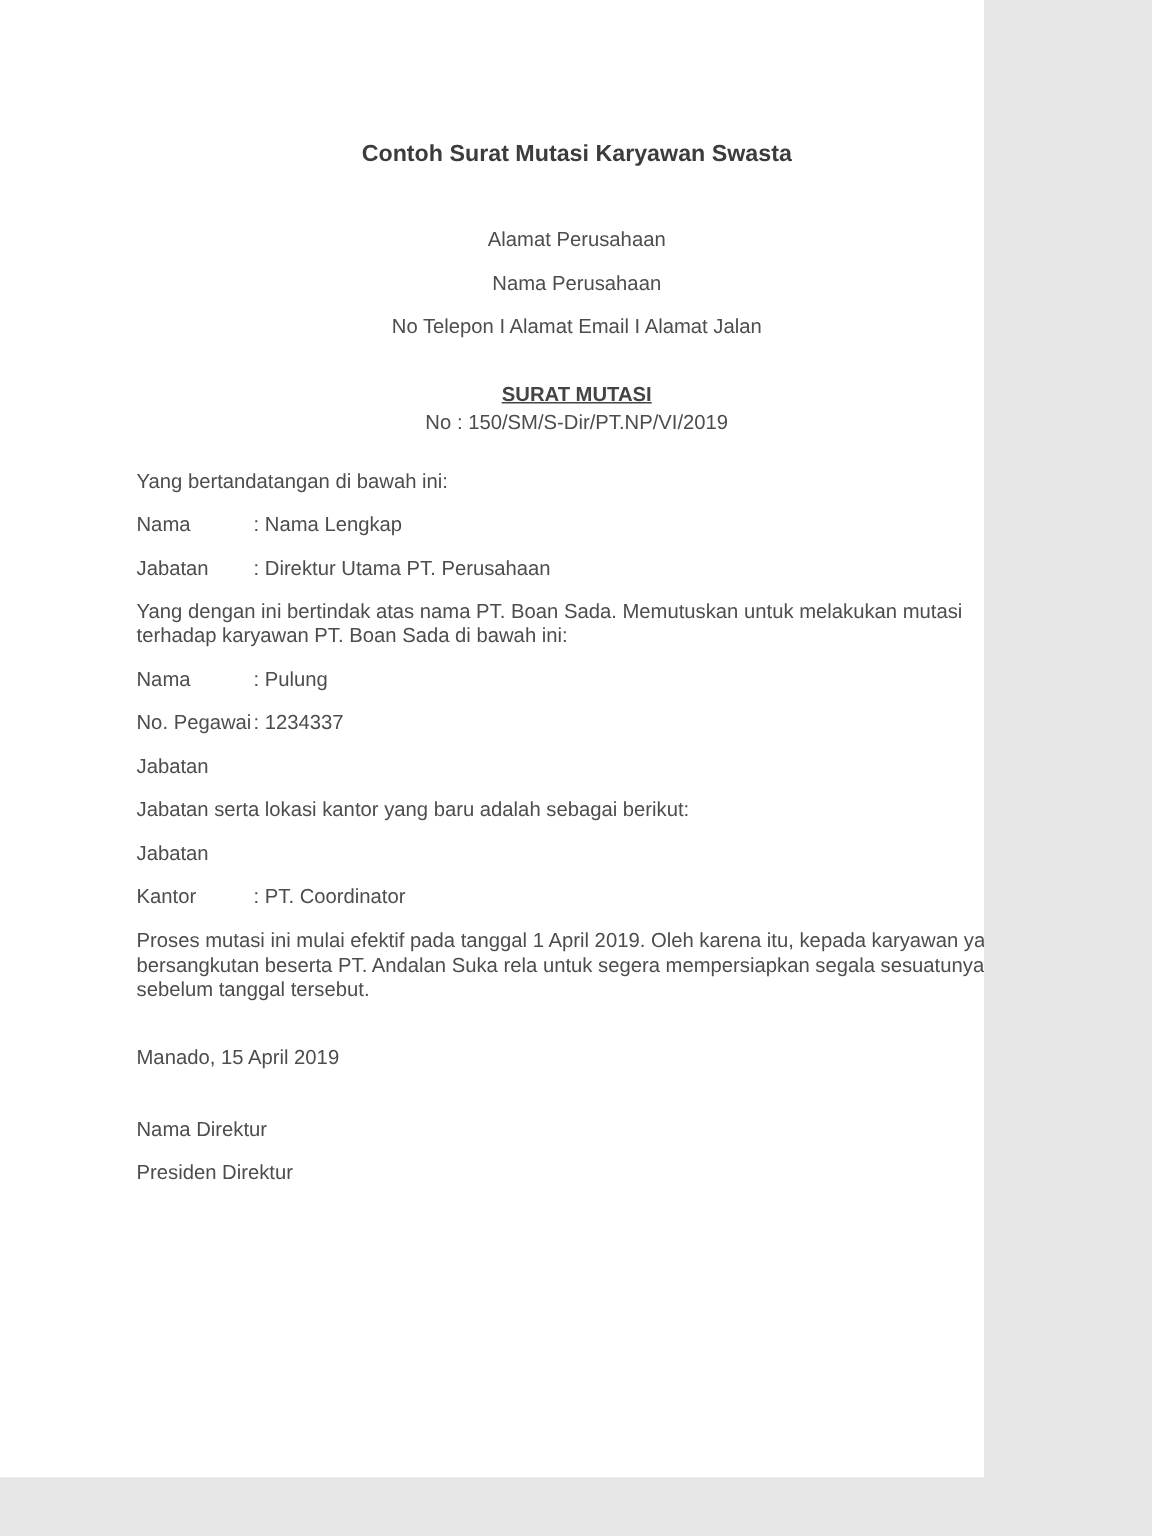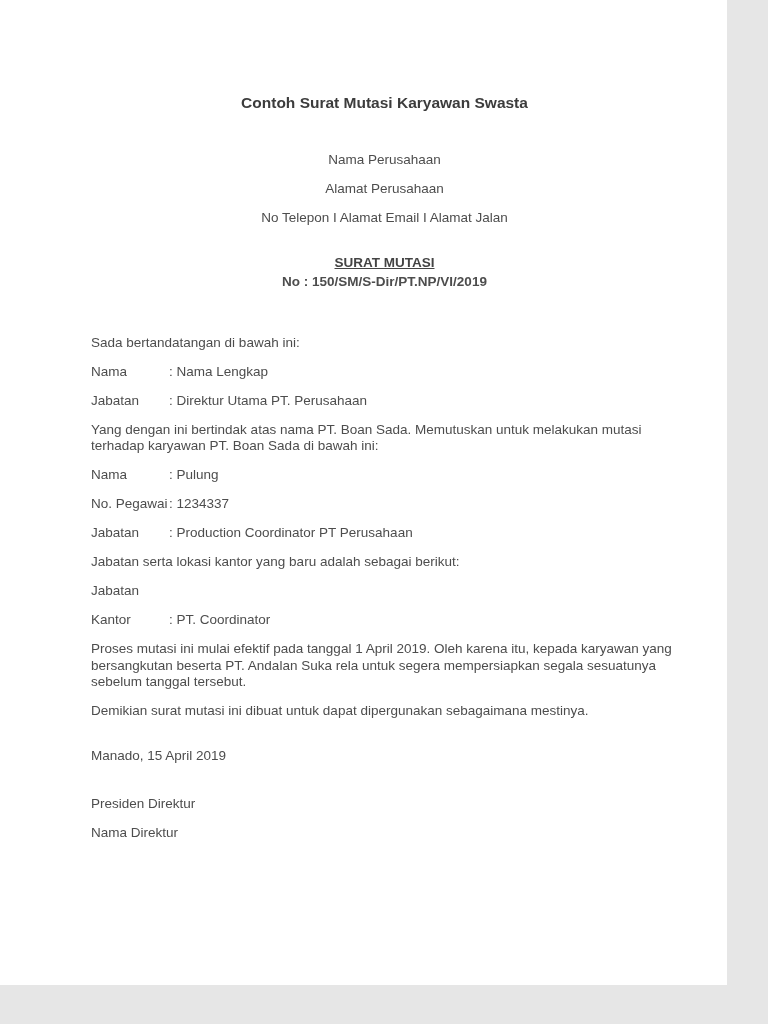--- a/index.html
+++ b/index.html
@@ -2,21 +2,21 @@
 <html><head>
 <meta charset="utf-8">
 <style>
   * { margin: 0; padding: 0; box-sizing: border-box; }
   html, body {
     width: 768px;
     background: #e6e6e6;
     font-family: "Liberation Sans", "DejaVu Sans", sans-serif;
   }
   .viewport {
-    width: 727px;
+    width: 656px;
     height: 1024px;
     background: #e6e6e6;
     overflow: hidden;
     position: relative;
   }
   .doc-page {
     width: 768px;
     height: 985px;
     background: #ffffff;
     position: absolute;
@@ -37,31 +37,30 @@
     text-align: center;
     margin-bottom: 40px;
   }
   .center-line {
     text-align: center;
     margin-bottom: 12.5px;
   }
   .subject-block {
     text-align: center;
     margin-top: 26px;
-    margin-bottom: 44px;
+    margin-bottom: 22px;
   }
   .subject-heading {
     font-weight: bold;
     text-decoration: underline;
     color: #444444;
     line-height: 19px;
   }
   .subject-number {
     line-height: 19px;
-    font-weight: bold;
   }
   .para {
     margin-bottom: 12.5px;
   }
   .field-row {
     display: flex;
     margin-bottom: 12.5px;
   }
   .field-label {
     flex: 0 0 78px;
@@ -91,31 +90,31 @@
 </head>
 <body>
 
 <div class="viewport">
   <div class="doc-page">
     <div class="content">
 
       <h1 class="doc-title">Contoh Surat Mutasi Karyawan Swasta</h1>
 
       <div>
+        <p class="center-line">Alamat Perusahaan</p>
         <p class="center-line">Nama Perusahaan</p>
-        <p class="center-line">Alamat Perusahaan</p>
         <p class="center-line">No Telepon I Alamat Email I Alamat Jalan</p>
       </div>
 
       <div class="subject-block">
         <div class="subject-heading">SURAT MUTASI</div>
         <div class="subject-number">No : 150/SM/S-Dir/PT.NP/VI/2019</div>
       </div>
 
-      <p class="para">Sada bertandatangan di bawah ini:</p>
+      <p class="para">Yang bertandatangan di bawah ini:</p>
 
       <div class="field-row">
         <span class="field-label">Nama</span>
         <span class="field-value">: Nama Lengkap</span>
       </div>
       <div class="field-row">
         <span class="field-label">Jabatan</span>
         <span class="field-value">: Direktur Utama PT. Perusahaan</span>
       </div>
 
@@ -124,41 +123,39 @@
       <div class="field-row">
         <span class="field-label">Nama</span>
         <span class="field-value">: Pulung</span>
       </div>
       <div class="field-row">
         <span class="field-label">No. Pegawai</span>
         <span class="field-value">: 1234337</span>
       </div>
       <div class="field-row">
         <span class="field-label">Jabatan</span>
-        <span class="field-value">: Production Coordinator PT Perusahaan</span>
       </div>
 
       <p class="para">Jabatan serta lokasi kantor yang baru adalah sebagai berikut:</p>
 
       <div class="field-row">
         <span class="field-label">Jabatan</span>
       </div>
       <div class="field-row">
         <span class="field-label">Kantor</span>
         <span class="field-value">: PT. Coordinator</span>
       </div>
 
       <p class="para">Proses mutasi ini mulai efektif pada tanggal 1 April 2019. Oleh karena itu, kepada karyawan yang bersangkutan beserta PT. Andalan Suka rela untuk segera mempersiapkan segala sesuatunya sebelum tanggal tersebut.</p>
 
-      <p class="para">Demikian surat mutasi ini dibuat untuk dapat dipergunakan sebagaimana mestinya.</p>
 
       <div class="sig-block">
         <p class="sig-line">Manado, 15 April 2019</p>
         <div class="sig-name-group">
+          <p class="sig-line">Nama Direktur</p>
           <p class="sig-line">Presiden Direktur</p>
-          <p class="sig-line">Nama Direktur</p>
         </div>
       </div>
 
     </div>
   </div>
   <div class="bottom-strip"></div>
 </div>
 
 </body></html>

